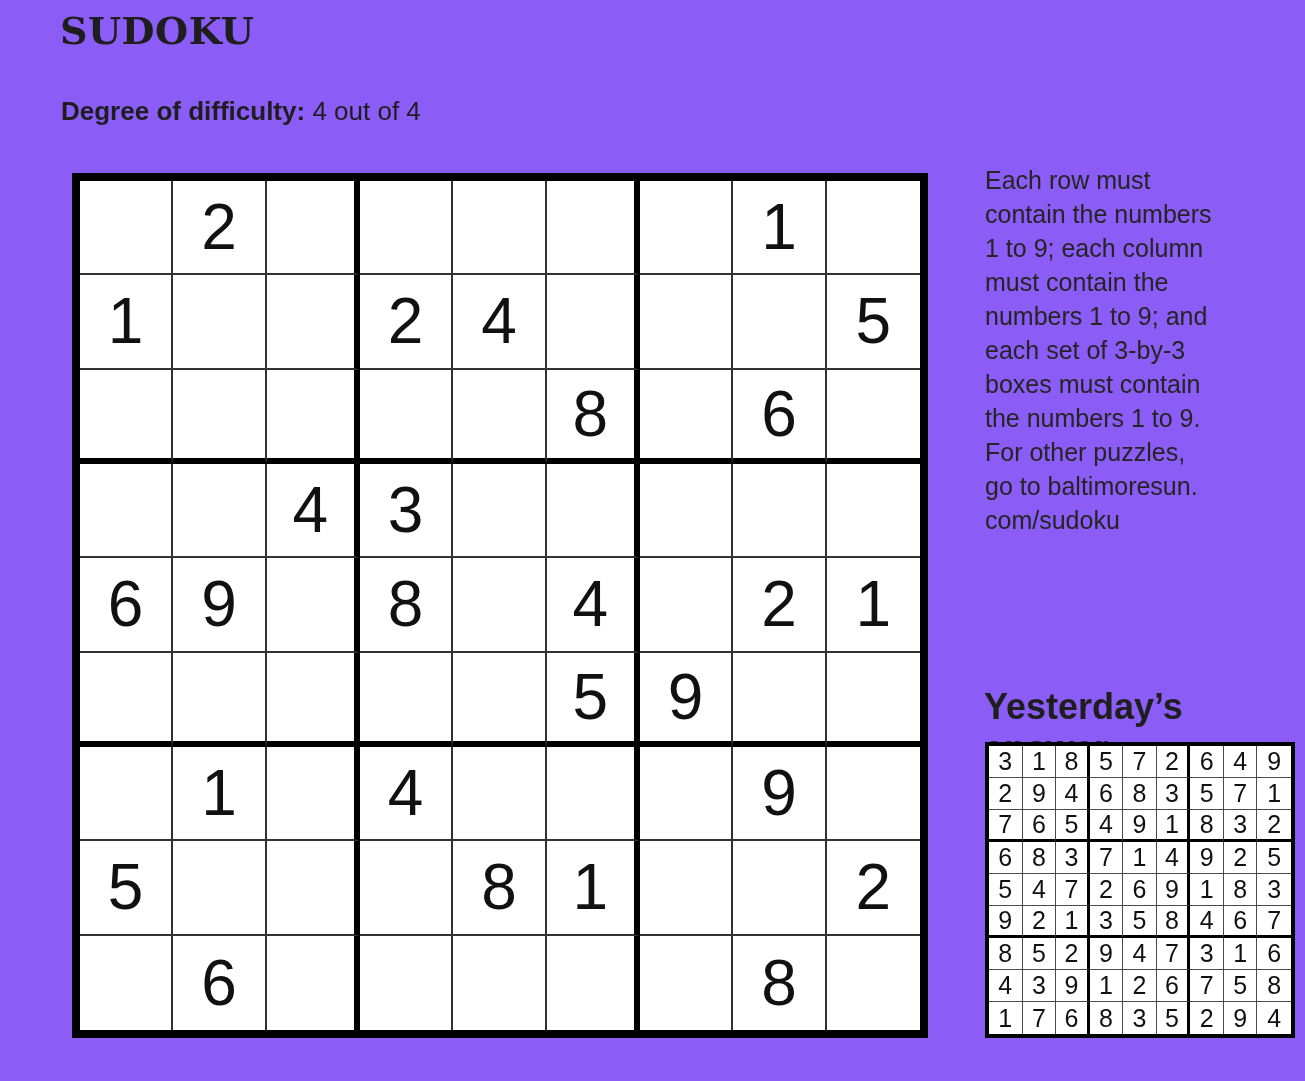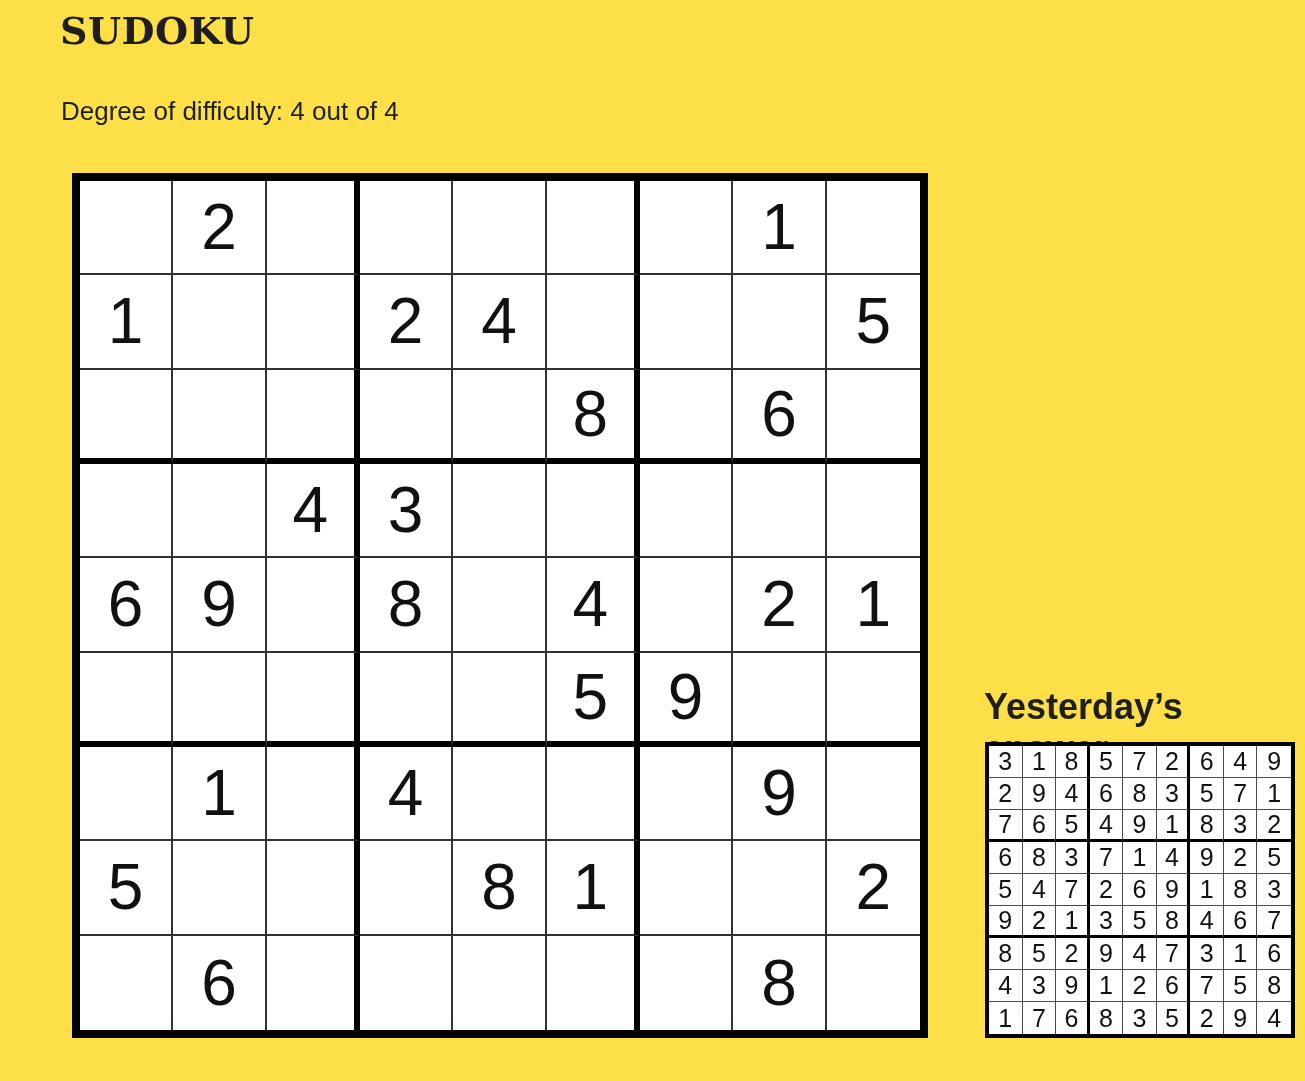--- a/index.html
+++ b/index.html
@@ -1,21 +1,21 @@
 <!DOCTYPE html>
 <html><head>
 <meta charset="utf-8">
 <style>
   * { margin: 0; padding: 0; box-sizing: border-box; }
   html, body { background: #ffffff; }
   .page {
     position: relative;
     width: 1305px;
     height: 1081px;
-    background: #fde047;
+    background: #8b5cf6;
     font-family: "Liberation Sans", sans-serif;
     color: #1e1e1e;
     overflow: hidden;
   }
   .page-title {
     position: absolute;
     left: 60px;
     top: 8px;
     font-family: "DejaVu Serif", serif;
     font-weight: 800;
@@ -23,21 +23,21 @@
     letter-spacing: 0.5px;
     color: #1e1e1e;
   }
   .difficulty {
     position: absolute;
     left: 61px;
     top: 96px;
     font-size: 26px;
     color: #1e1e1e;
   }
-  .difficulty .bold { font-weight: normal; }
+  .difficulty .bold { font-weight: bold; }
 
   
   .main-grid {
     position: absolute;
     left: 72px;
     top: 173px;
     width: 856px;
     height: 865px;
     border: 8px solid #000;
     background: #fff;
@@ -197,20 +197,31 @@
       <div class="cell rowlast">6</div>
       <div class="cell colb rowlast"></div>
       <div class="cell rowlast"></div>
       <div class="cell rowlast"></div>
       <div class="cell colb rowlast"></div>
       <div class="cell rowlast"></div>
       <div class="cell rowlast">8</div>
       <div class="cell collast rowlast"></div>
     </div>
 
+  <p id="instructions" class="instructions">Each row must
+contain the numbers
+1 to 9; each column
+must contain the
+numbers 1 to 9; and
+each set of 3-by-3
+boxes must contain
+the numbers 1 to 9.
+For other puzzles,
+go to baltimoresun.
+com/sudoku</p>
 
   <h2 class="answer-heading">Yesterday’s answer</h2>
 
   <div id="answer-grid" class="answer-grid">
       <div class="cell">3</div>
       <div class="cell">1</div>
       <div class="cell colb">8</div>
       <div class="cell">5</div>
       <div class="cell">7</div>
       <div class="cell colb">2</div>

